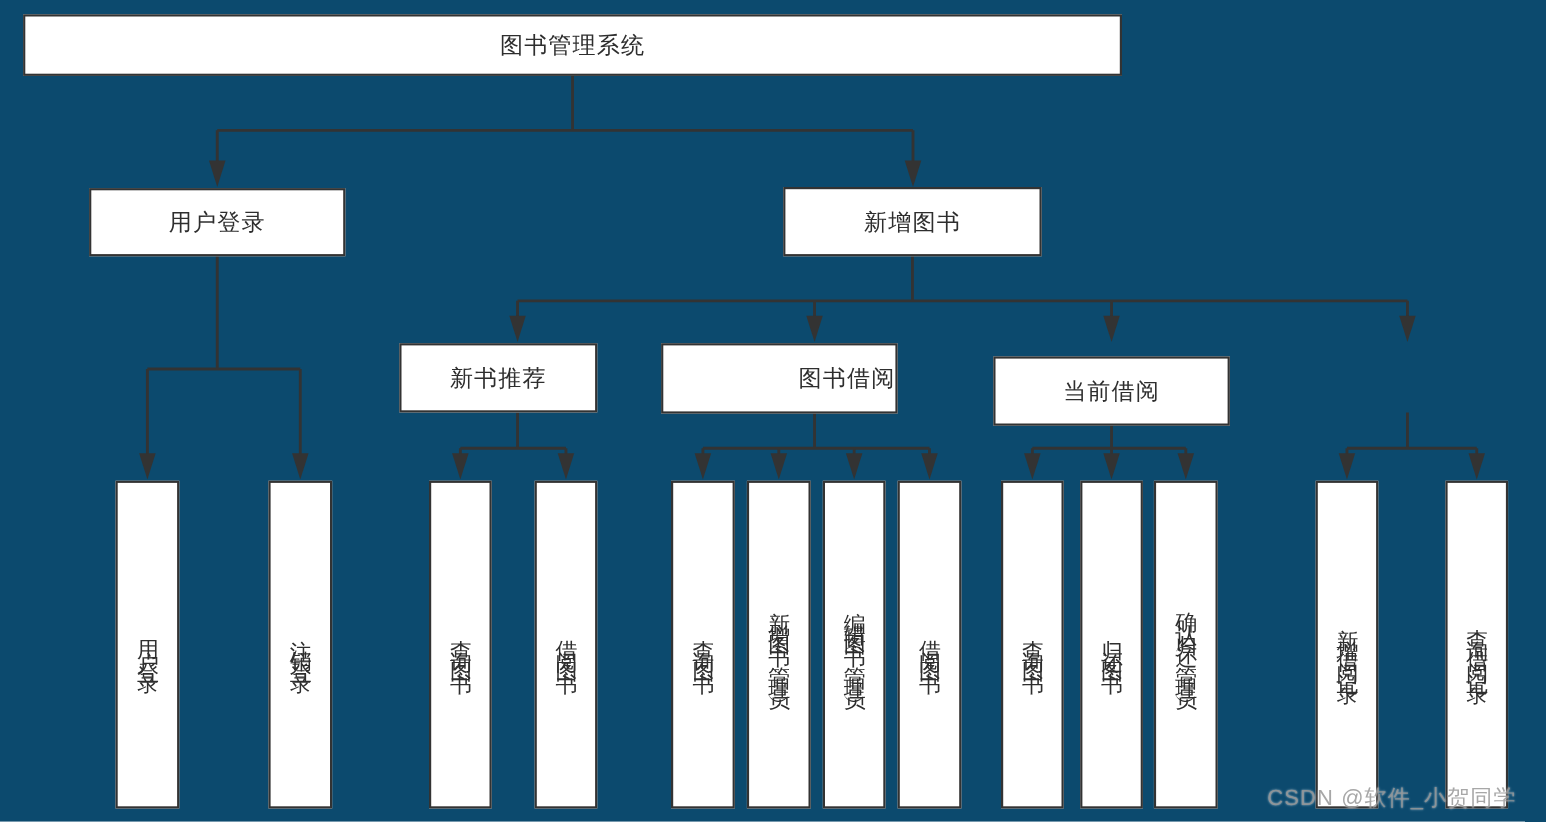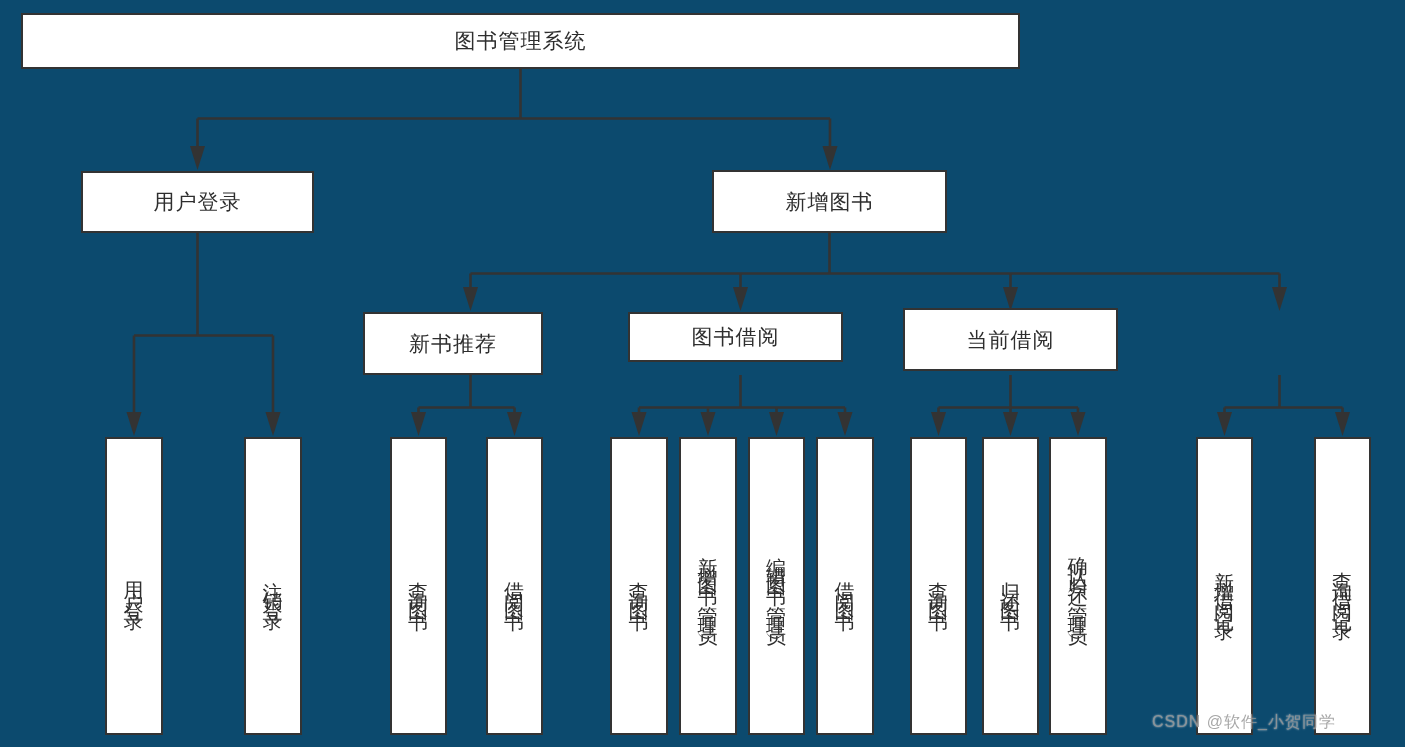--- a/index.html
+++ b/index.html
@@ -33,21 +33,21 @@
     writing-mode: vertical-rl;
     text-orientation: mixed;
     letter-spacing: 10px;
     font-size: 20px;
     line-height: 1.0;
   }
   .watermark {
     position: absolute;
     left: 1152px;
     top: 712px;
-    font-size: 16px;
+    font-size: 20px;
     color: rgba(148, 148, 148, 0.82);
     letter-spacing: 1px;
     white-space: nowrap;
     z-index: 5;
     text-shadow: 0 0 2px rgba(255,255,255,0.7);
   }
 </style>
 </head>
 <body>
 
@@ -110,24 +110,24 @@
   <div class="box" style="left:81px; top:171px; width:233px; height:62px;">
     <span>用户登录</span>
   </div>
   <div class="box" style="left:712px; top:170px; width:235px; height:63px;">
     <span>新增图书</span>
   </div>
 
   <div class="box" style="left:363px; top:312px; width:180px; height:63px;">
     <span>新书推荐</span>
   </div>
-  <div class="box" style="left:628px; top:312px; width:215px; height:50px;">
+  <div class="box" style="left:601px; top:312px; width:215px; height:64px;justify-content:flex-end;">
     <span>图书借阅</span>
   </div>
-  <div class="box" style="left:903px; top:308px; width:215px; height:63px;">
+  <div class="box" style="left:903px; top:324px; width:215px; height:63px;">
     <span>当前借阅</span>
   </div>
 
   <div class="box vbox" style="left:105px; top:437px; width:58px; height:298px;">
     <span>用户登录</span>
   </div>
   <div class="box vbox" style="left:244px; top:437px; width:58px; height:298px;">
     <span>注销登录</span>
   </div>
 

